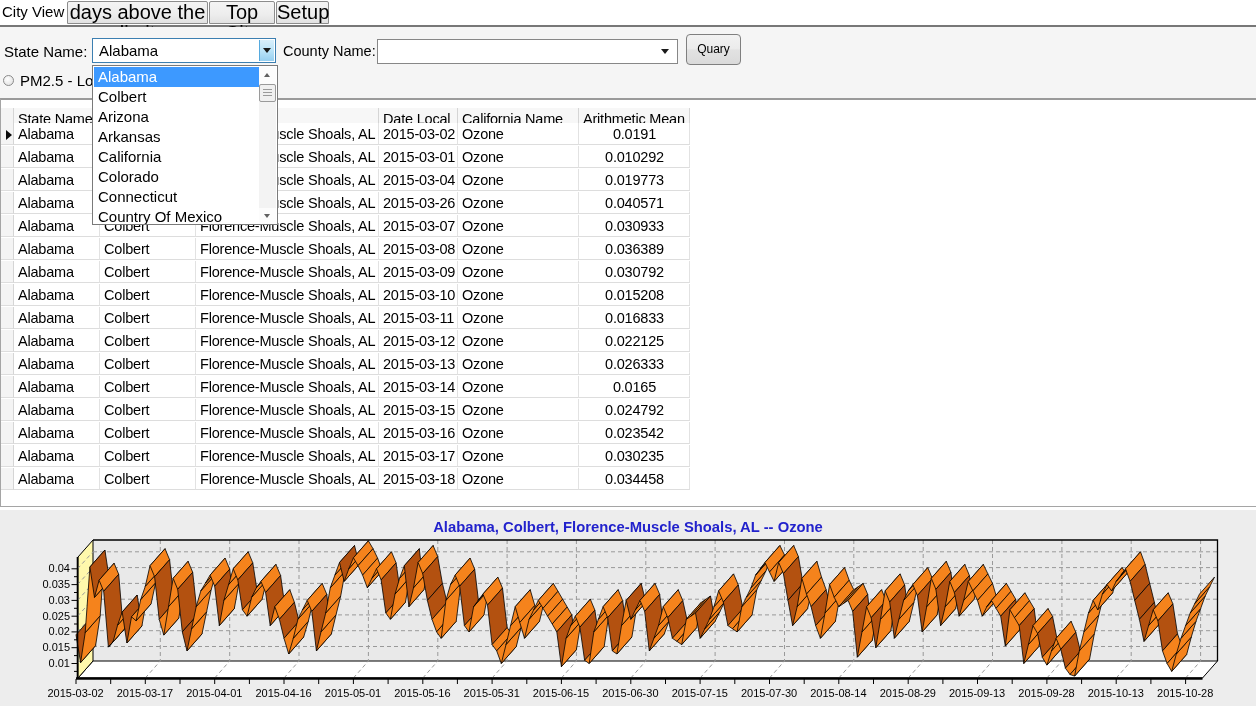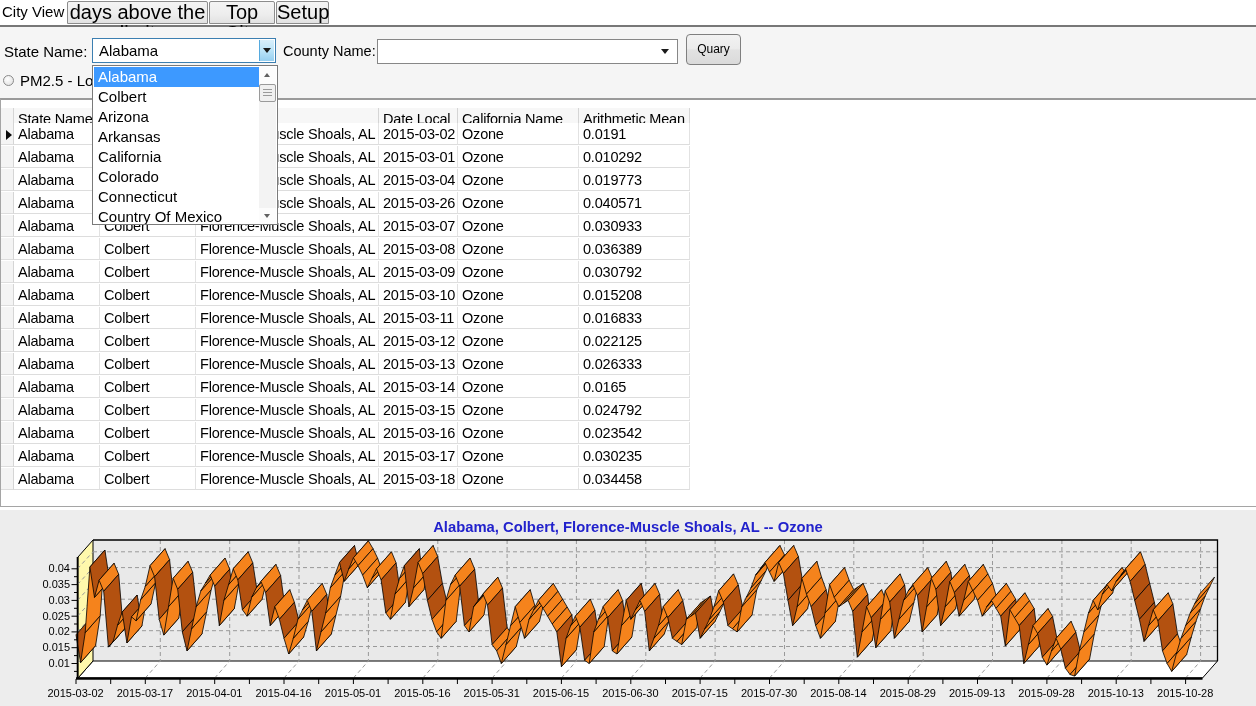--- a/index.html
+++ b/index.html
@@ -38,21 +38,21 @@
   border-right:1px solid #D5D5D5;padding-left:4px;white-space:nowrap;overflow:hidden}
 .c0{left:0;width:13px;background:#F4F4F4;padding-left:0!important;
   border-right:1px solid #D5D5D5!important}
 #ghead .c0{left:0;width:13px;background:#F4F4F4;border-right:1px solid #D5D5D5}
 .row{position:absolute;left:0;width:689px;height:23px;background:#FFF}
 .row .c{position:absolute;top:0;height:22px;line-height:22px;font-size:14.5px;letter-spacing:-0.2px;
   border-right:1px solid #E2E2E2;border-bottom:1px solid #DDDDDD;padding-left:4px;
   white-space:nowrap;overflow:hidden}
 .c1{left:13px;width:86px}.c2{left:99px;width:96px}.c3{left:195px;width:183px}
 .c4{left:378px;width:79px}.c5{left:457px;width:121px}
-.c6{left:578px;width:111px;text-align:left;padding-right:3px;padding-left:0}
+.c6{left:578px;width:111px;text-align:center;padding-right:3px;padding-left:0}
 #ghead .c1{left:13px;width:86px}
 .rowarrow{position:absolute;left:5px;top:7px;width:0;height:0;z-index:3;
   border-top:5px solid transparent;border-bottom:5px solid transparent;
   border-left:6.5px solid #0A0A0A}
 
 #dd{position:absolute;left:92px;top:65px;width:186px;height:160px;background:#FFF;
   border:1px solid #7A7A7A;z-index:10;overflow:hidden}
 .ddi{position:absolute;left:1px;width:166px;height:20px;font-size:15px;line-height:20px;
   padding-left:4px;color:#000;background:#FFF}
 .ddi.sel{background:#3D99FF;color:#FFF}

